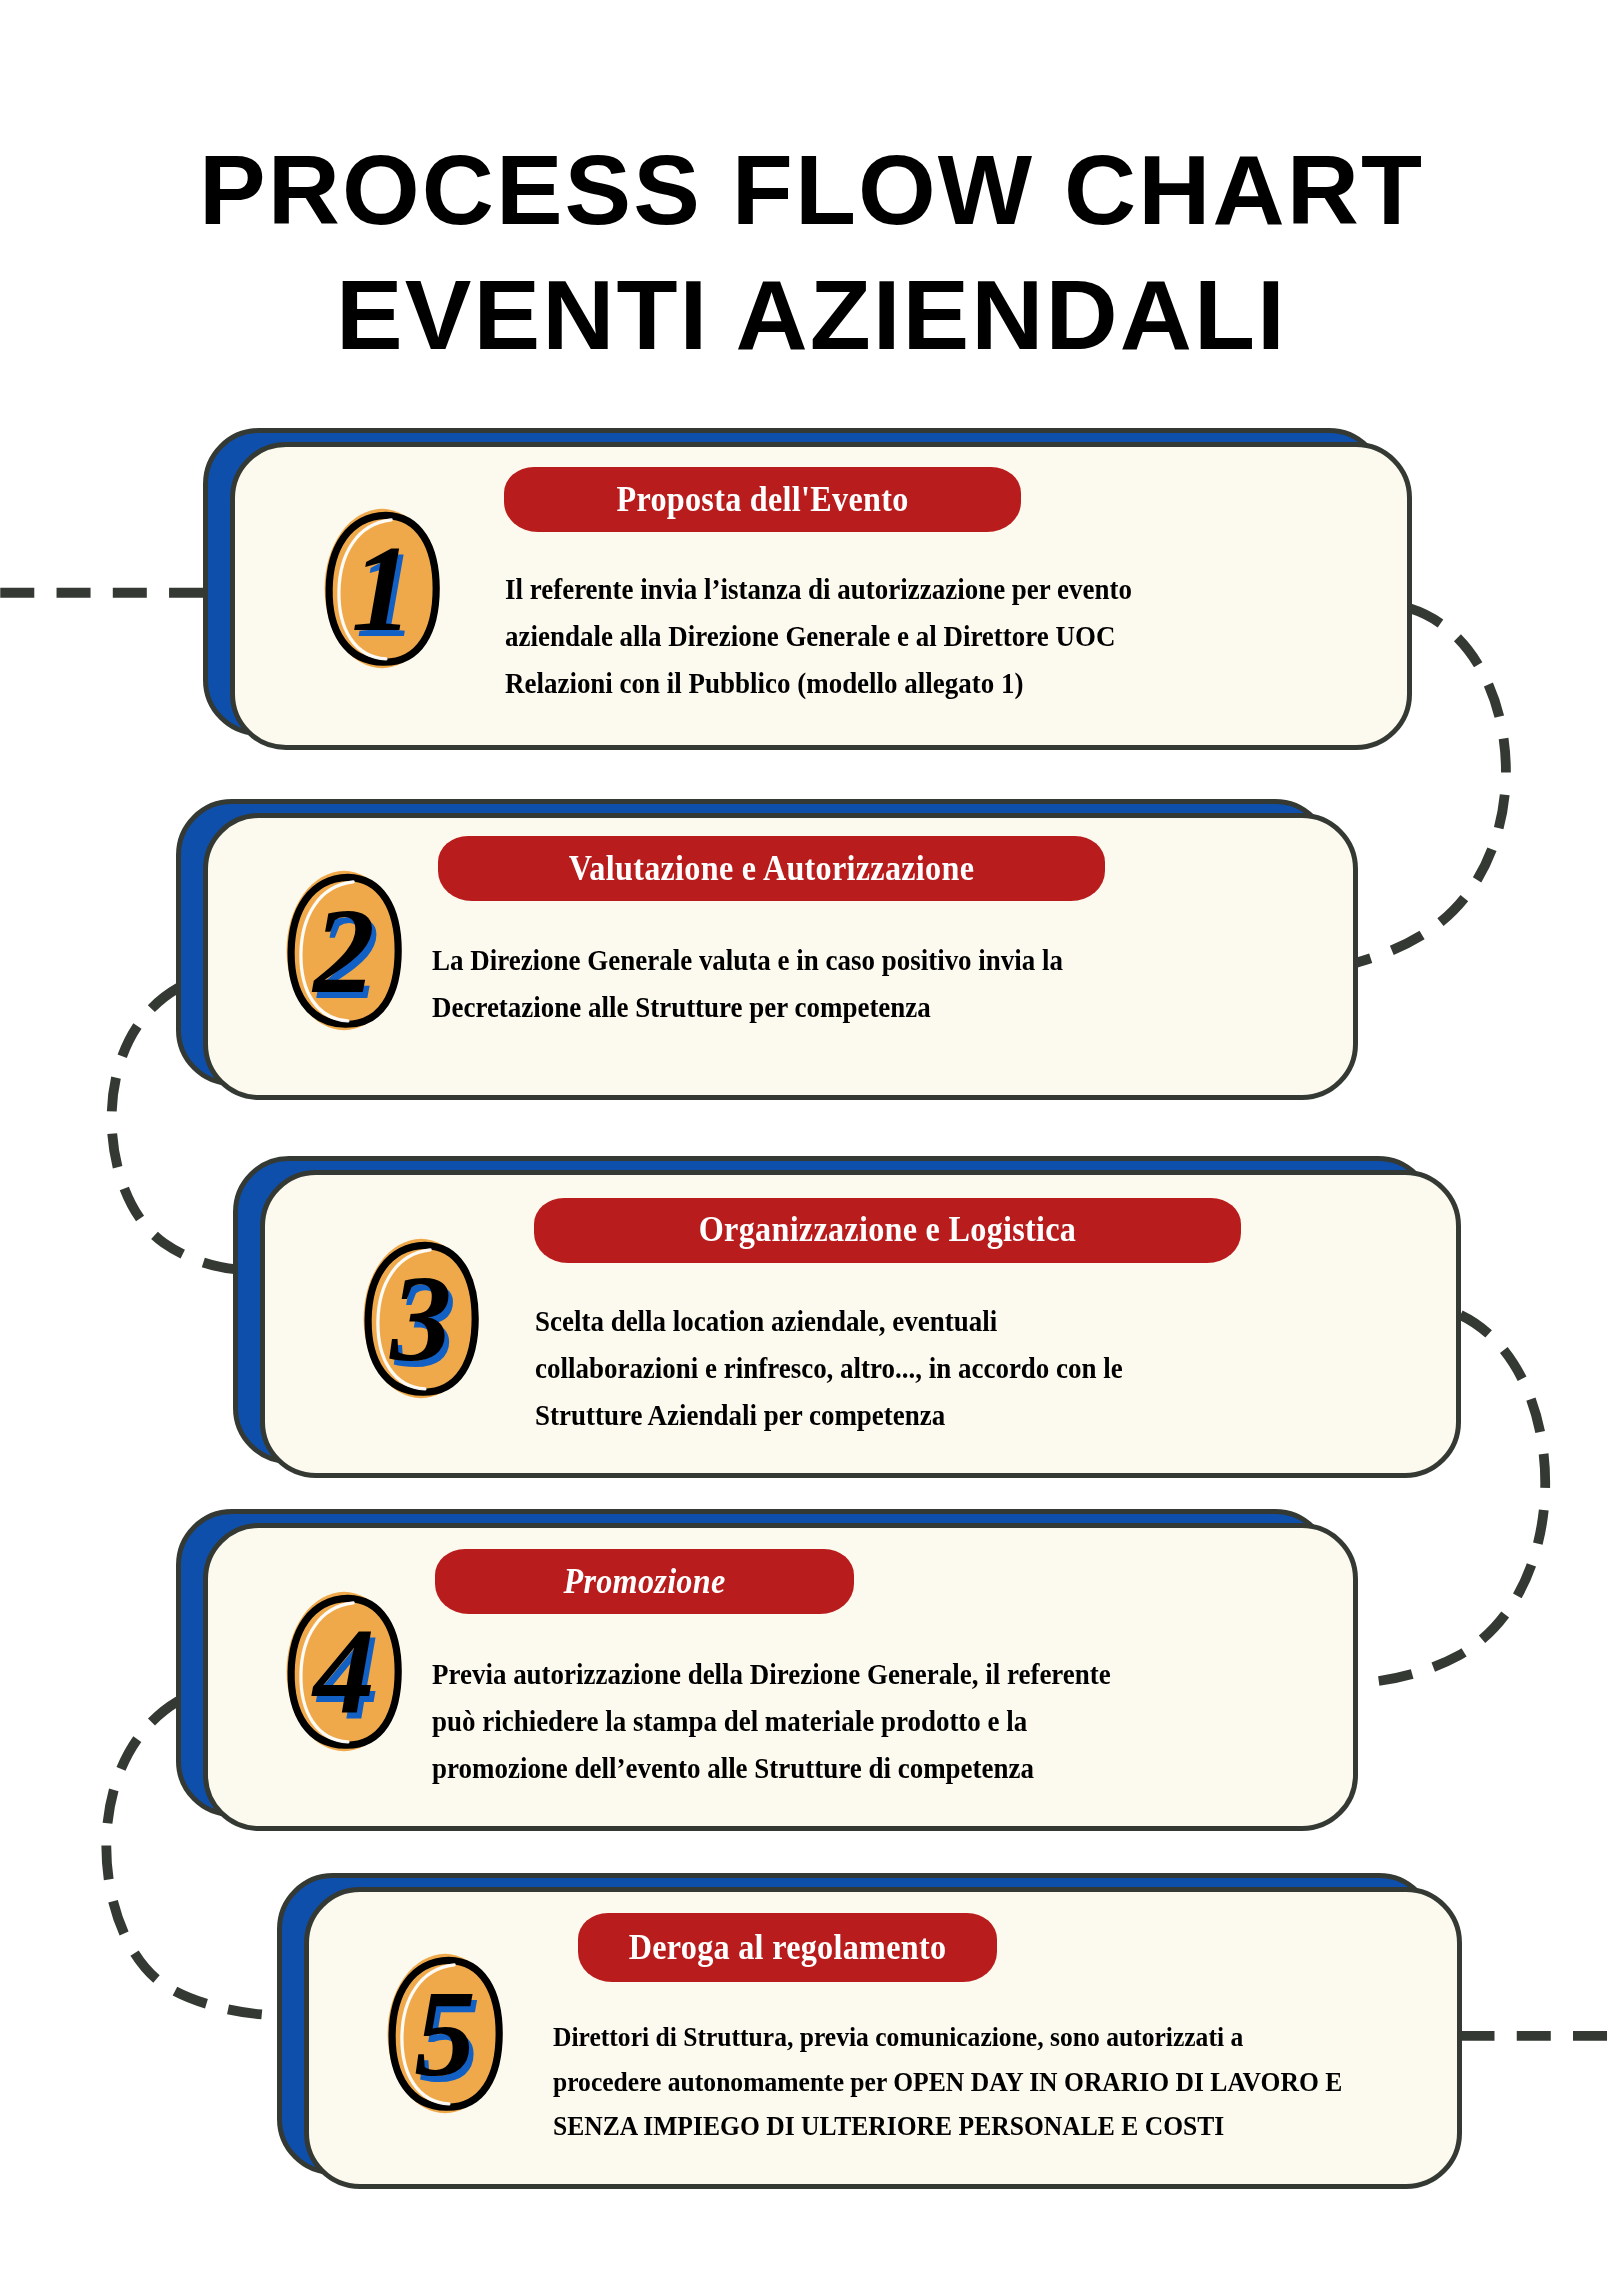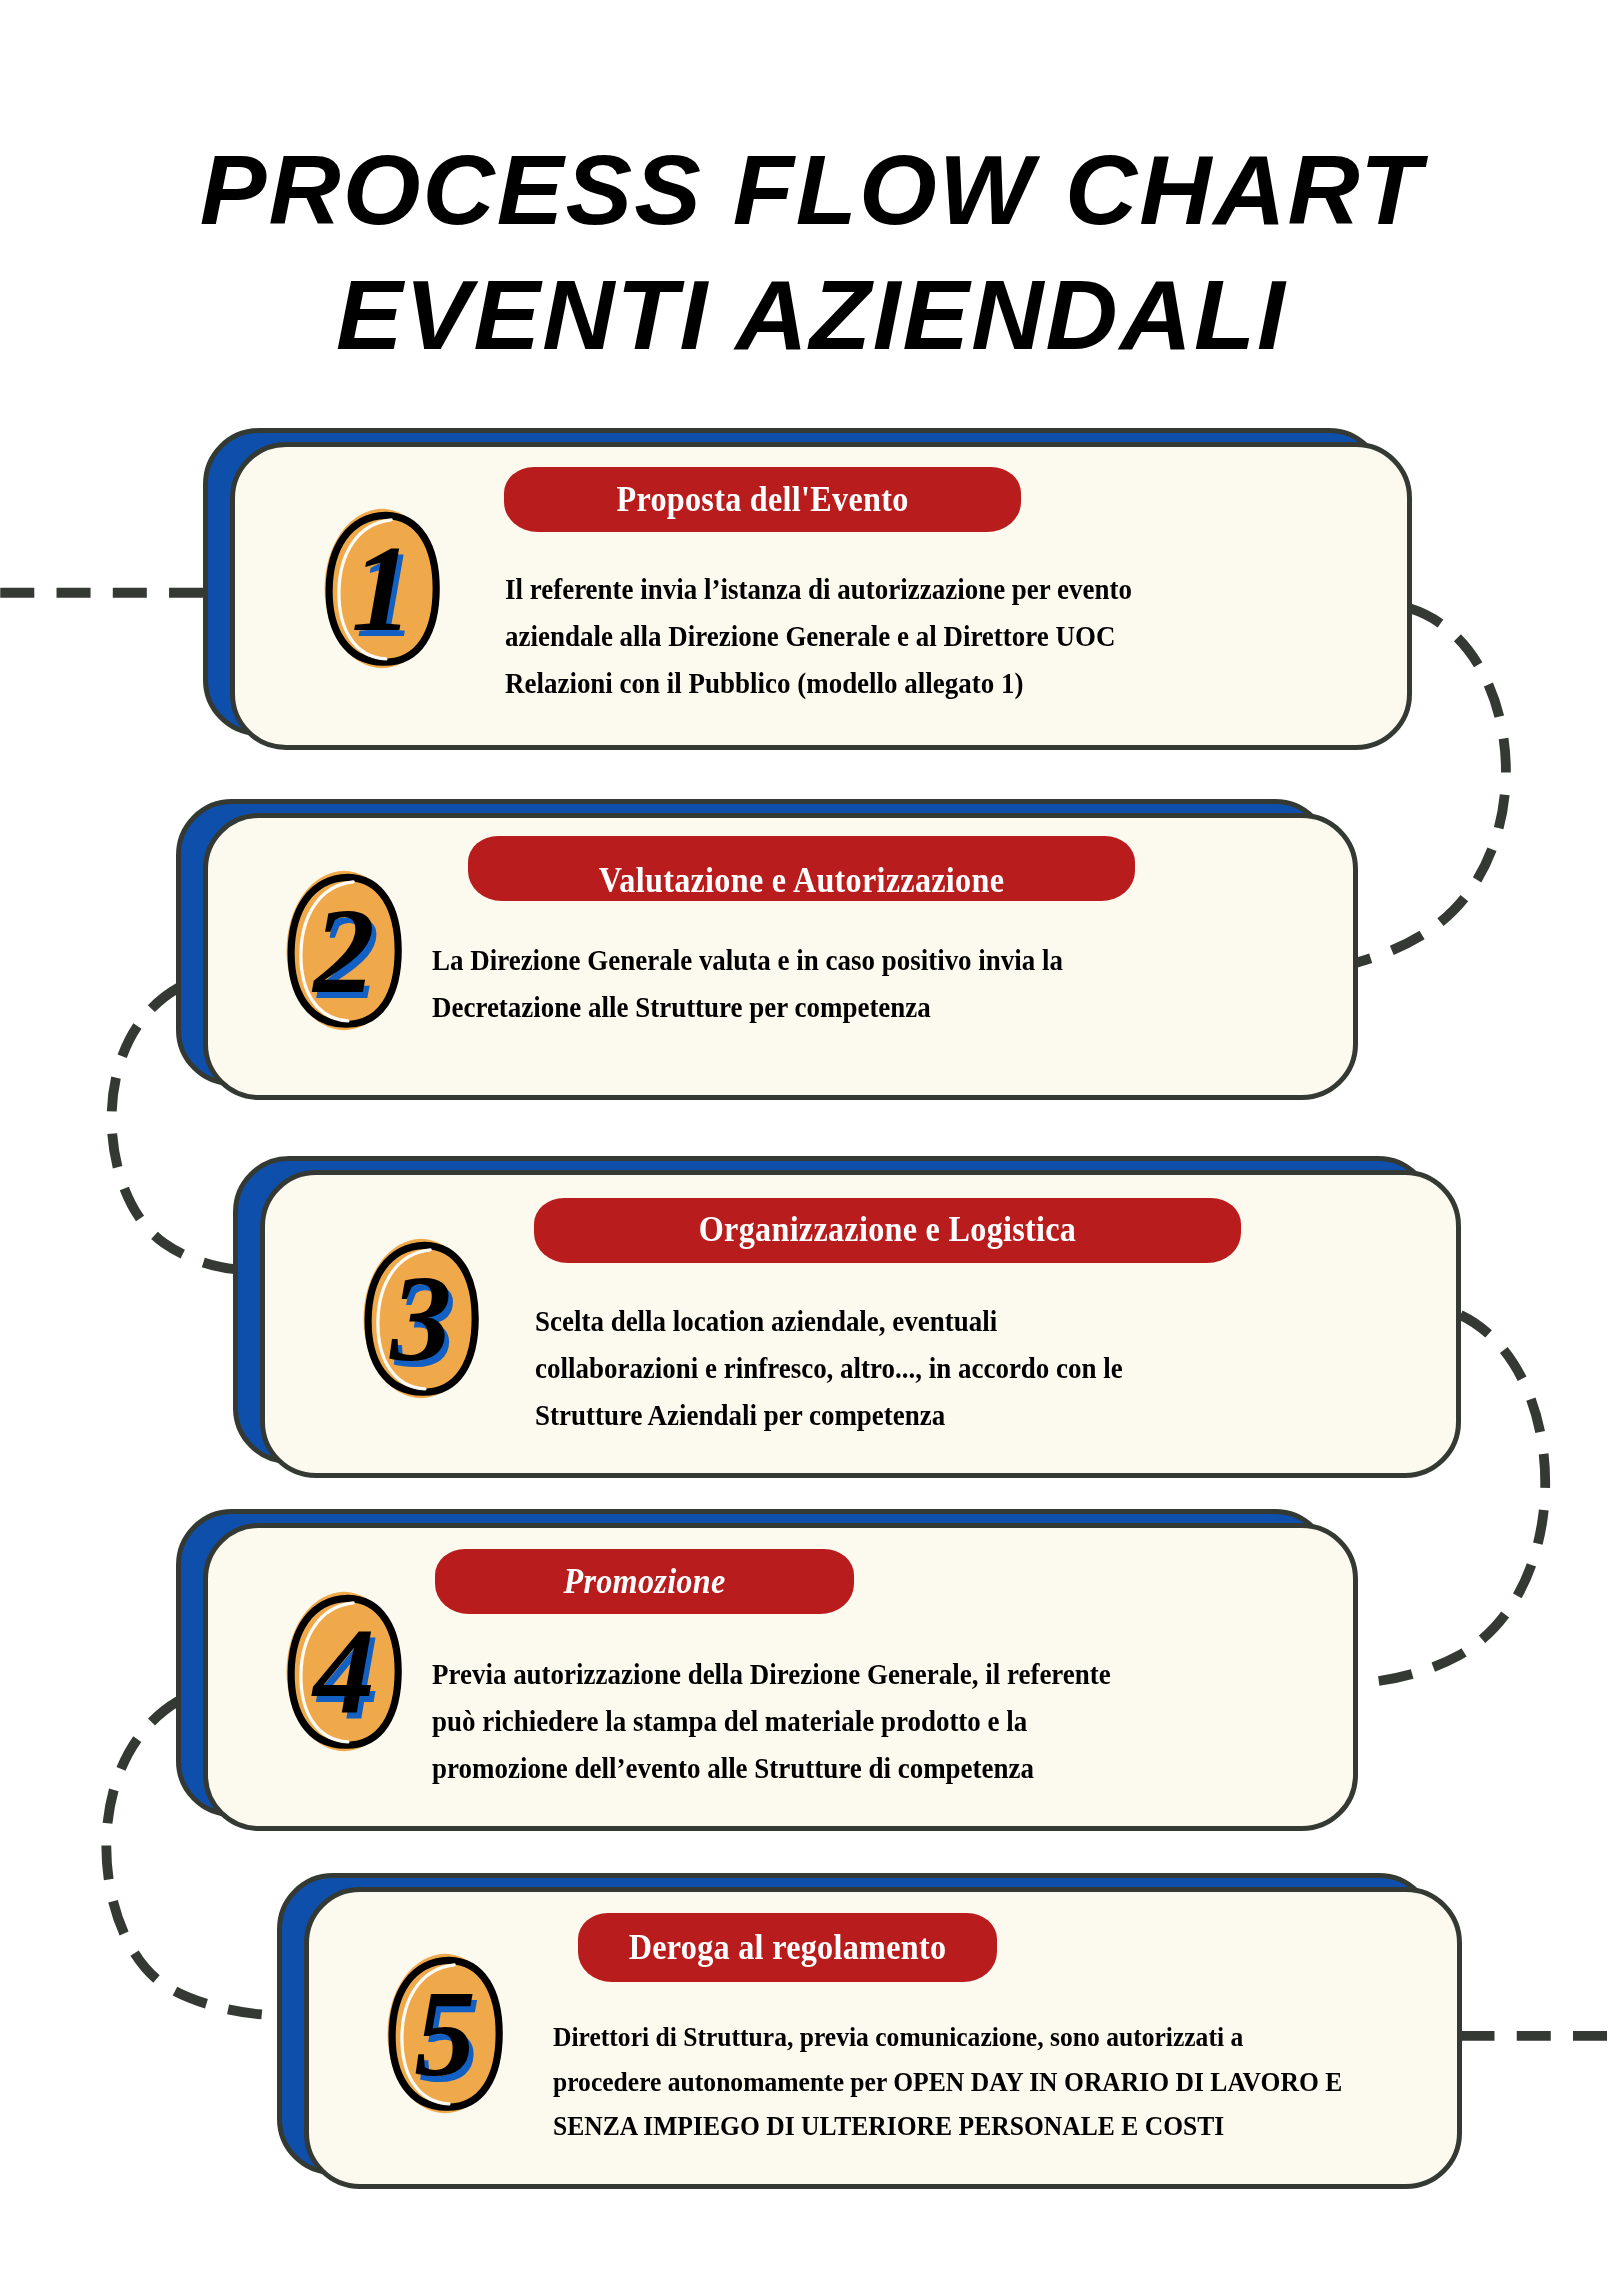--- a/index.html
+++ b/index.html
@@ -9,21 +9,20 @@
     font-family:"Liberation Serif", serif;
     overflow:hidden;
     position:relative;
   }
   .canvas{position:absolute;inset:0;}
 
   
   .title-block{
     position:absolute;left:0;top:128px;width:1623px;
     text-align:center;
-    font-style:italic;
   }
   .title-line{
     font-family:"Liberation Sans", sans-serif;
     font-weight:700;
     font-size:98px;
     letter-spacing:2px;
     color:#000000;
     line-height:1.28;
     transform:scaleX(1.02);
   }
@@ -159,21 +158,21 @@
         <ellipse cx="98" cy="131" rx="88" ry="122" fill="#EFA94B"></ellipse>
         <path d="M 104 19 C 46 21 18 70 17 132 C 16 196 44 243 100 244 C 156 245 181 196 181 131 C 181 68 156 20 104 19 Z" fill="none" stroke="#000000" stroke-width="11" stroke-linecap="round"></path>
         <path d="M 112 26 C 60 32 33 78 32 135 C 31 193 56 236 104 239" fill="none" stroke="#FFFFFF" stroke-width="5" stroke-linecap="round" opacity="0.95"></path>
       </svg>
       <div class="digit">
         <span class="blue">2</span>
         <span class="black">2</span>
       </div>
     </div>
 
-    <div class="pill" style="left:265px;top:23px;width:667px;height:65px;align-items:flex-end;">
+    <div class="pill" style="left:235px;top:23px;width:667px;height:65px;">
       <span class="pill-label">Valutazione e Autorizzazione</span>
     </div>
 
     <div class="body-text" style="left:229px;top:124px;width:890px;">
       <p>La Direzione Generale valuta e in caso positivo invia la</p>
       <p>Decretazione alle Strutture per competenza</p>
     </div>
   </div>
 
   <div class="step" style="left:260px;top:1170px;width:1201px;height:308px;">

